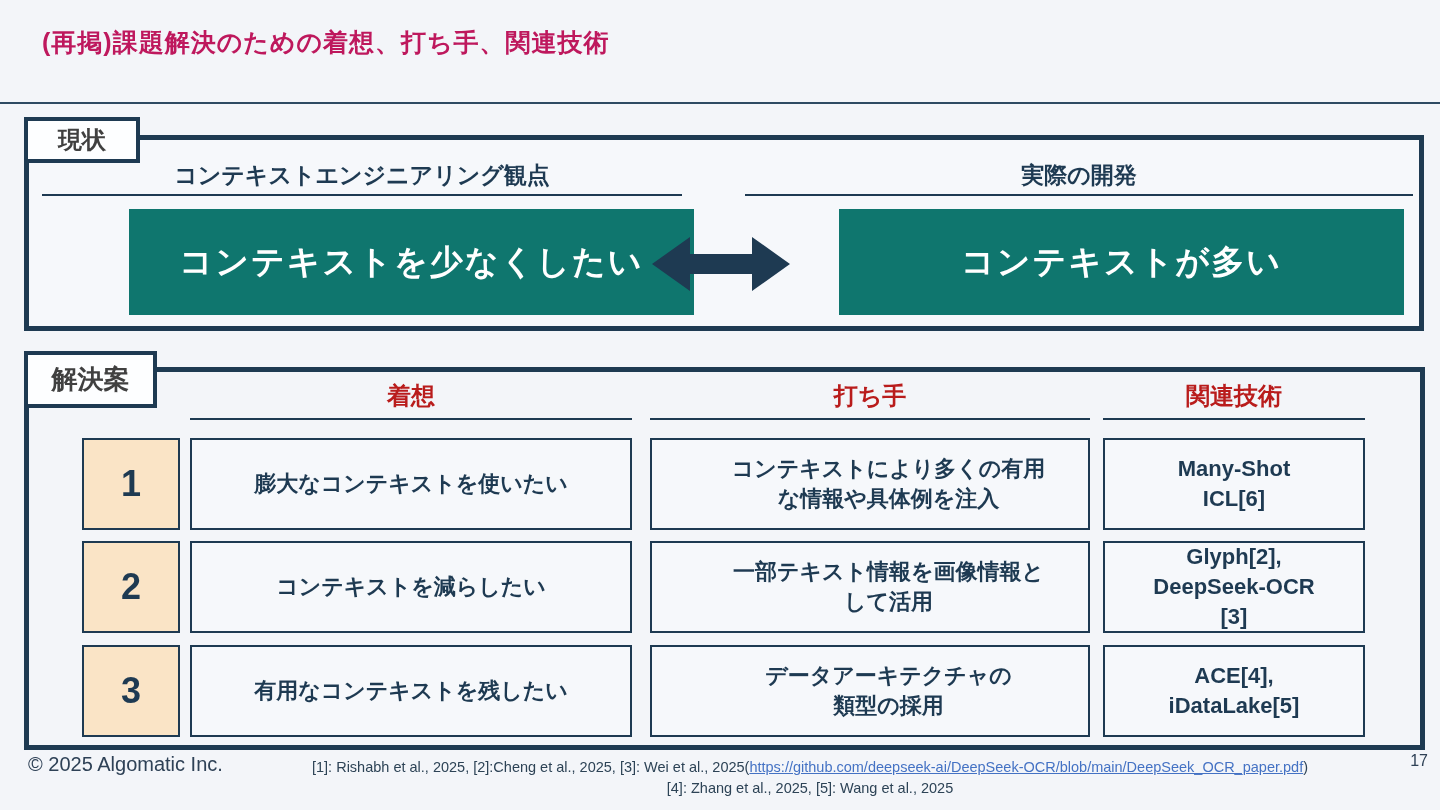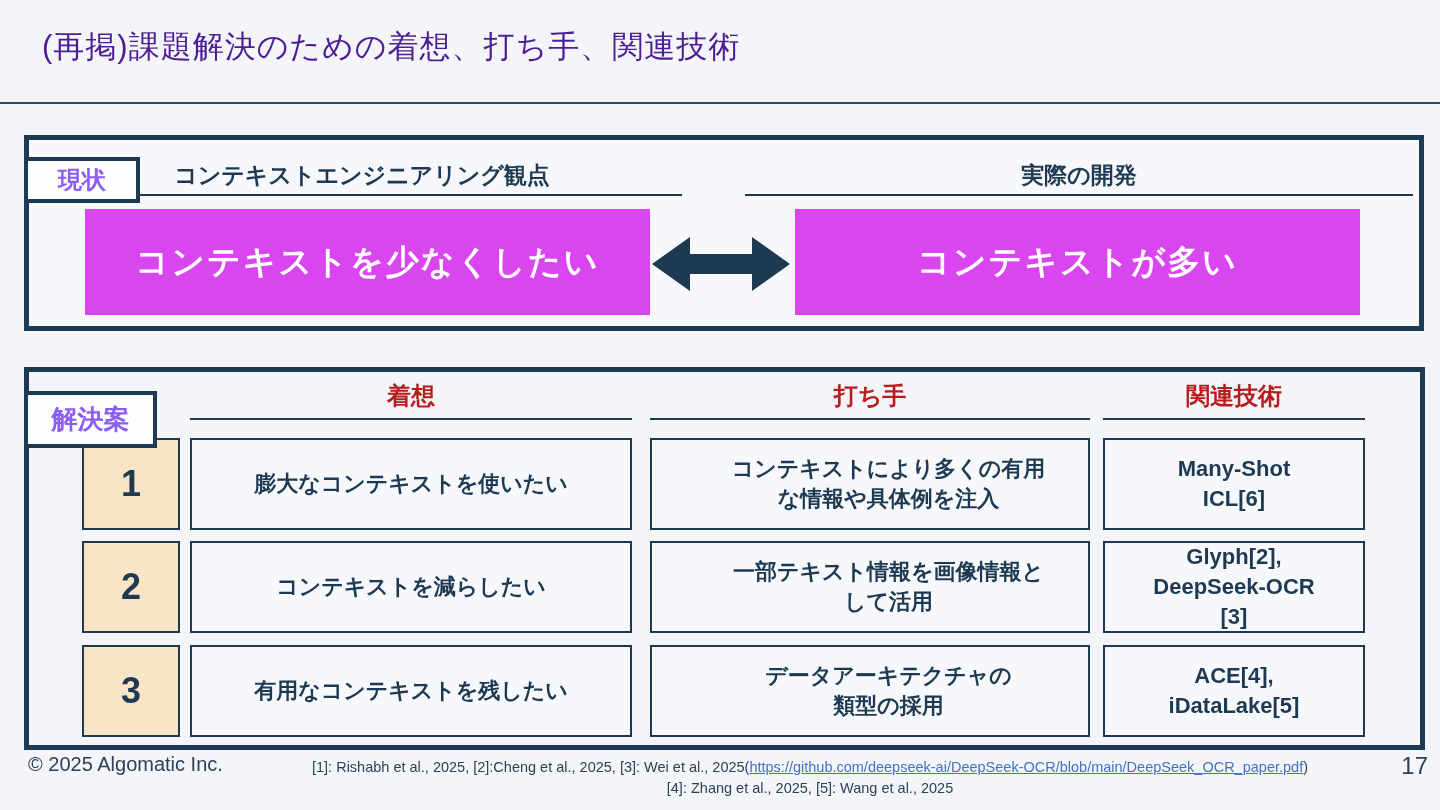--- a/index.html
+++ b/index.html
@@ -7,55 +7,55 @@
     width:1440px;height:810px;
     font-family:"Liberation Sans","DejaVu Sans",sans-serif;
     background:#f3f5f9;
     overflow:hidden;
   }
   .slide{position:relative;width:1440px;height:810px;background:#f3f5f9;}
 
   
   .slide-title{
     position:absolute;left:42px;top:26px;
-    font-size:31px;font-weight:normal;color:#4c1d95;letter-spacing:1px;
+    font-size:25px;font-weight:bold;color:#be185d;letter-spacing:1px;
     white-space:nowrap;
   }
   .title-divider{
     position:absolute;left:0;top:102px;width:1440px;height:2px;
     background:#2e4a63;
   }
 
   
   .section-label{
     position:absolute;
     background:#fdfeff;border:4px solid #1e3a52;
     display:flex;align-items:center;justify-content:center;
-    font-weight:bold;color:#8b5cf6;z-index:5;box-sizing:border-box;margin-top:40px;
+    font-weight:bold;color:#404040;z-index:5;box-sizing:border-box;
   }
 
   
   .genjo-box{
     position:absolute;left:24px;top:135px;width:1400px;height:196px;
     border:5px solid #1e3a52;background:#f6f8fb;box-sizing:border-box;
   }
   .genjo-label{left:24px;top:117px;width:116px;height:46px;font-size:24px;}
   .col-header{
     position:absolute;top:20px;height:36px;
     font-size:23px;font-weight:bold;color:#1e3a52;
     text-align:center;border-bottom:2px solid #1e3a52;
     box-sizing:border-box;
   }
   .col-header.left{left:13px;width:640px;}
   .col-header.right{left:716px;width:668px;}
   .blue-box{
     position:absolute;top:69px;height:106px;width:565px;
-    background:#d946ef;color:#ffffff;
+    background:#0f766e;color:#ffffff;
     display:flex;align-items:center;justify-content:center;
-    font-size:33px;font-weight:bold;letter-spacing:2px;white-space:nowrap;
+    font-size:33px;font-weight:bold;letter-spacing:2px;white-space:nowrap;margin-left:44px;
   }
   .blue-box.left{left:56px;}
   .blue-box.right{left:766px;}
   .arrow-wrap{
     position:absolute;left:623px;top:95px;width:138px;height:58px;
   }
 
   
   .kaiketsu-box{
     position:absolute;left:24px;top:367px;width:1401px;height:383px;
@@ -89,21 +89,21 @@
     position:absolute;left:28px;top:753px;
     font-size:20px;color:#2e4156;white-space:nowrap;
   }
   .footer-refs{
     position:absolute;left:240px;top:757px;width:1140px;
     font-size:14.5px;color:#2d4356;text-align:center;line-height:1.45;
   }
   .footer-refs a{color:#4472c4;text-decoration:underline;}
   .page-number{
     position:absolute;right:12px;top:752px;
-    font-size:24px;color:#2e4156;
+    font-size:16px;color:#2e4156;
   }
 </style>
 </head>
 <body>
 
 <div class="slide">
 
   <div class="slide-title">(再掲)課題解決のための着想、打ち手、関連技術</div>
   <div class="title-divider"></div>
 

